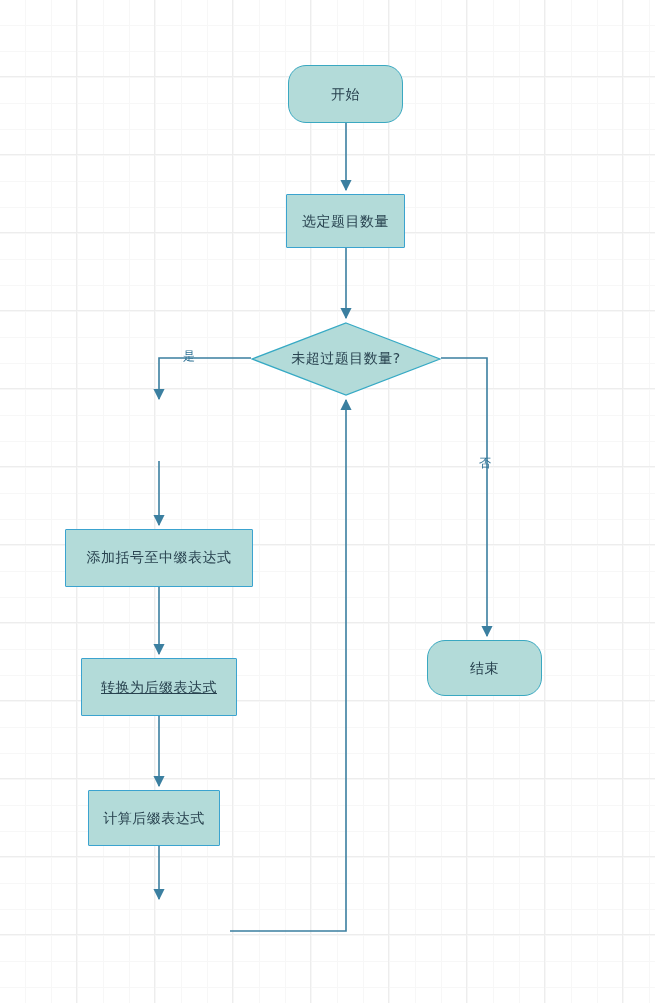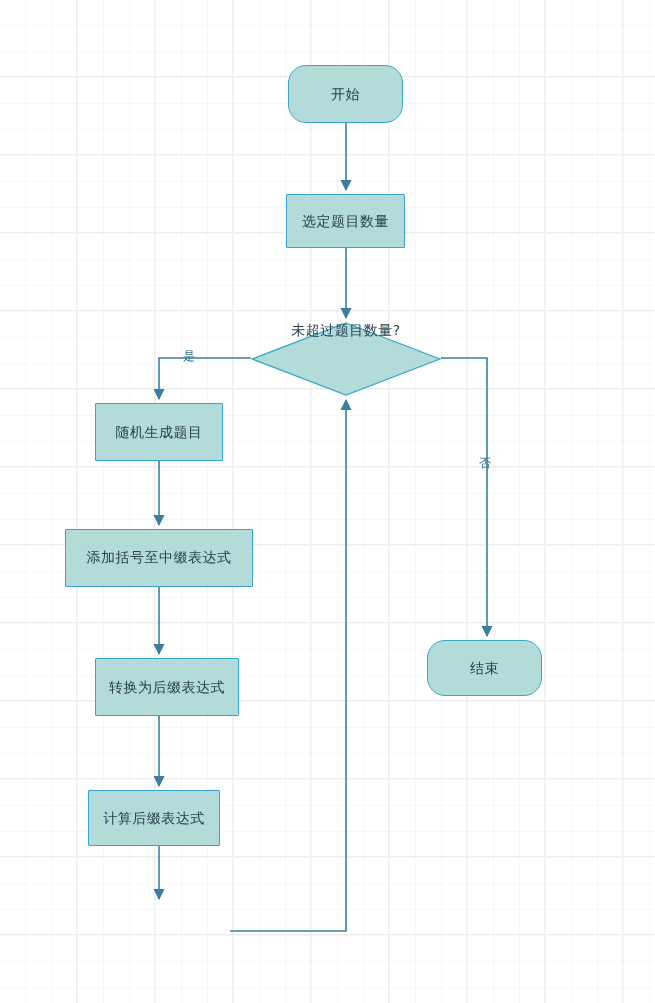--- a/index.html
+++ b/index.html
@@ -56,21 +56,21 @@
     border-radius: 18px;
     border-color: #3aa8c1;
   }
   .node.process {
     border-radius: 1px;
     border-color: #3ba3cf;
   }
   .diamond-wrap {
     position: absolute;
     display: flex;
-    align-items: flex-start;
+    align-items: center;
     justify-content: center;
   }
   .diamond-wrap svg {
     position: absolute;
     left: 0;
     top: 0;
   }
   .diamond-label {
     position: relative;
     color: #28424f;
@@ -126,29 +126,26 @@
     <span>选定题目数量</span>
   </div>
 
   <div class="diamond-wrap" style="left:251px; top:322px; width:190px; height:74px;">
     <svg width="190" height="74" viewBox="0 0 190 74" xmlns="http://www.w3.org/2000/svg">
       <polygon points="95,1 189,37 95,73 1,37" fill="#b3dbd9" stroke="#36a9c4" stroke-width="1.3"></polygon>
     </svg>
     <span class="diamond-label">未超过题目数量?</span>
   </div>
 
-  <div class="node process" style="left:95px; top:403px; width:128px; height:58px;">
-    <span>随机生成题目</span>
-  </div>
 
   <div class="node process" style="left:65px; top:529px; width:188px; height:58px;font-family:Liberation Mono, monospace;">
     <span>添加括号至中缀表达式</span>
   </div>
 
-  <div class="node process" style="left:95px; top:658px; width:144px; height:58px;">
+  <div class="node process" style="left:81px; top:658px; width:156px; height:58px;text-decoration:underline;">
     <span>转换为后缀表达式</span>
   </div>
 
   <div class="node process" style="left:88px; top:790px; width:132px; height:56px;">
     <span>计算后缀表达式</span>
   </div>
 
 
   <div class="node terminal" style="left:427px; top:640px; width:115px; height:56px;">
     <span>结束</span>

